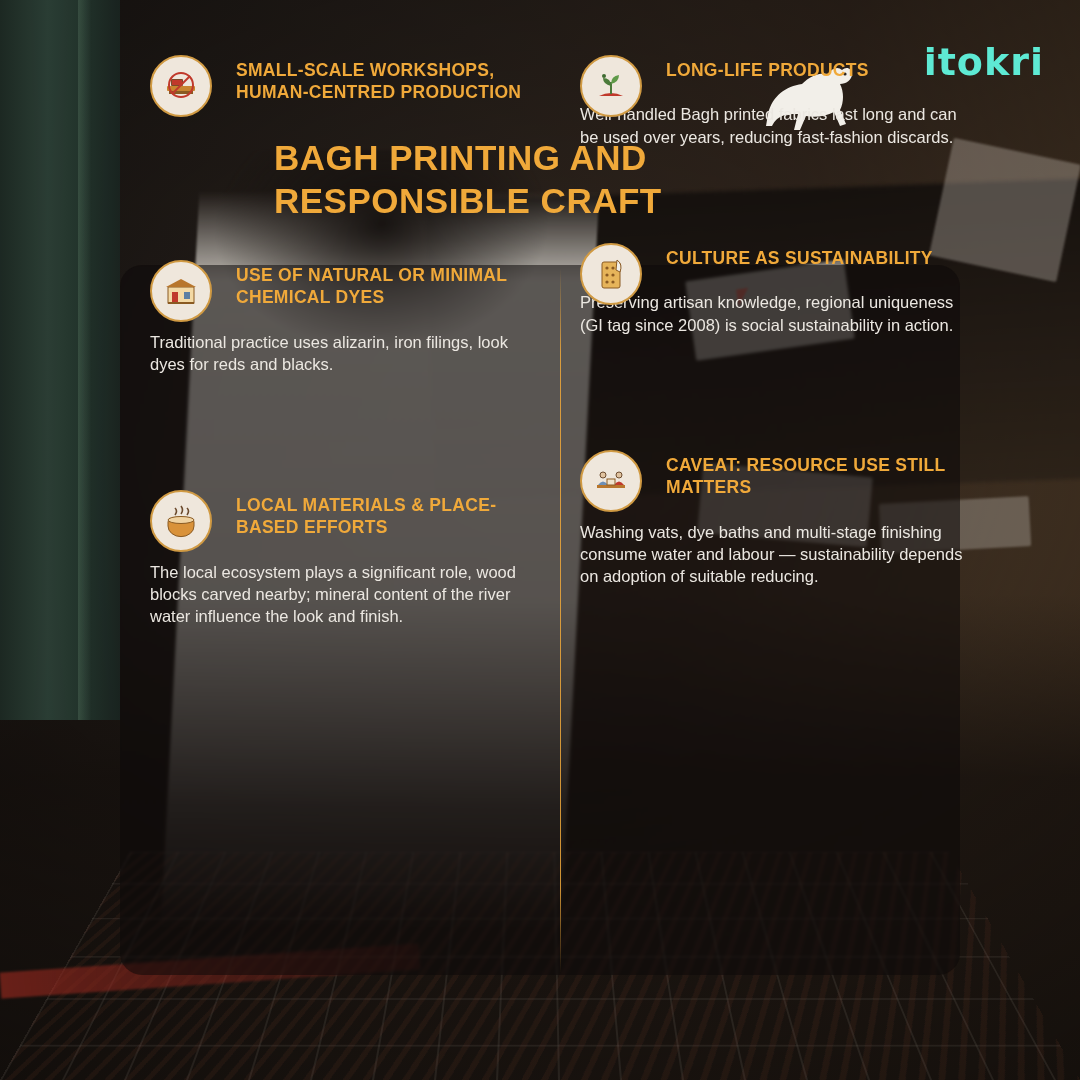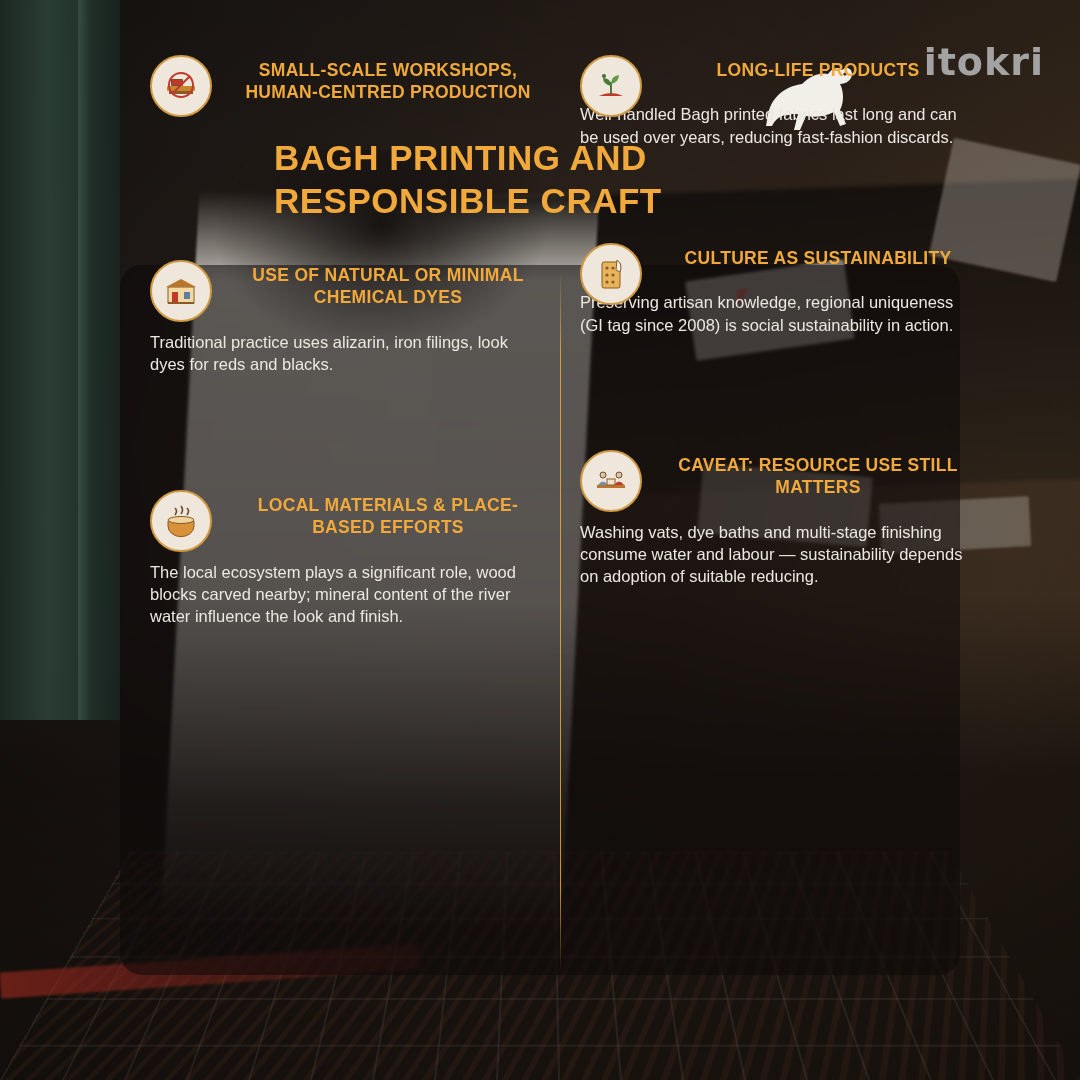--- a/index.html
+++ b/index.html
@@ -88,21 +88,21 @@
   .title {
     position: absolute; left: 274px; top: 95px; width: 600px;
     font-size: 35px; font-weight: 800; line-height: 1.22;
     letter-spacing: 0.5px; color: #f0a93a;
     text-transform: uppercase;
     margin-top: 42px;
   }
 
   .logo {
     position: absolute; right: 36px; top: 40px;
-    color: #a3a3a3; font-size: 38px; font-weight: 800; letter-spacing: 1px;
+    color: #5eead4; font-size: 38px; font-weight: 800; letter-spacing: 1px;
     font-family: "DejaVu Sans", sans-serif;
   }
   .leopard {
     position: absolute; left: 748px; top: 52px; width: 120px; height: 90px;
   }
 
   
   .card {
     position: absolute; left: 120px; top: 265px; width: 840px; height: 710px;
     background: rgba(12,10,9,0.55);
@@ -127,21 +127,20 @@
     border: 2px solid #d09a43;
     display: flex; align-items: center; justify-content: center;
     overflow: hidden;
   }
   .item-head {
     margin-left: 86px;
     color: #f0a93a;
     font-size: 17.5px; font-weight: 800; line-height: 1.28;
     letter-spacing: 0.3px; text-transform: uppercase;
     padding-top: 4px;
-    text-align: center;
   }
   .item-body {
     margin-top: 22px;
     color: #ebe7e1; font-size: 16.5px; line-height: 1.35;
   }
   .col-left .item-body { margin-left: 0; }
   .col-right .item-body { margin-left: 0; }
 </style>
 </head>
 <body>

